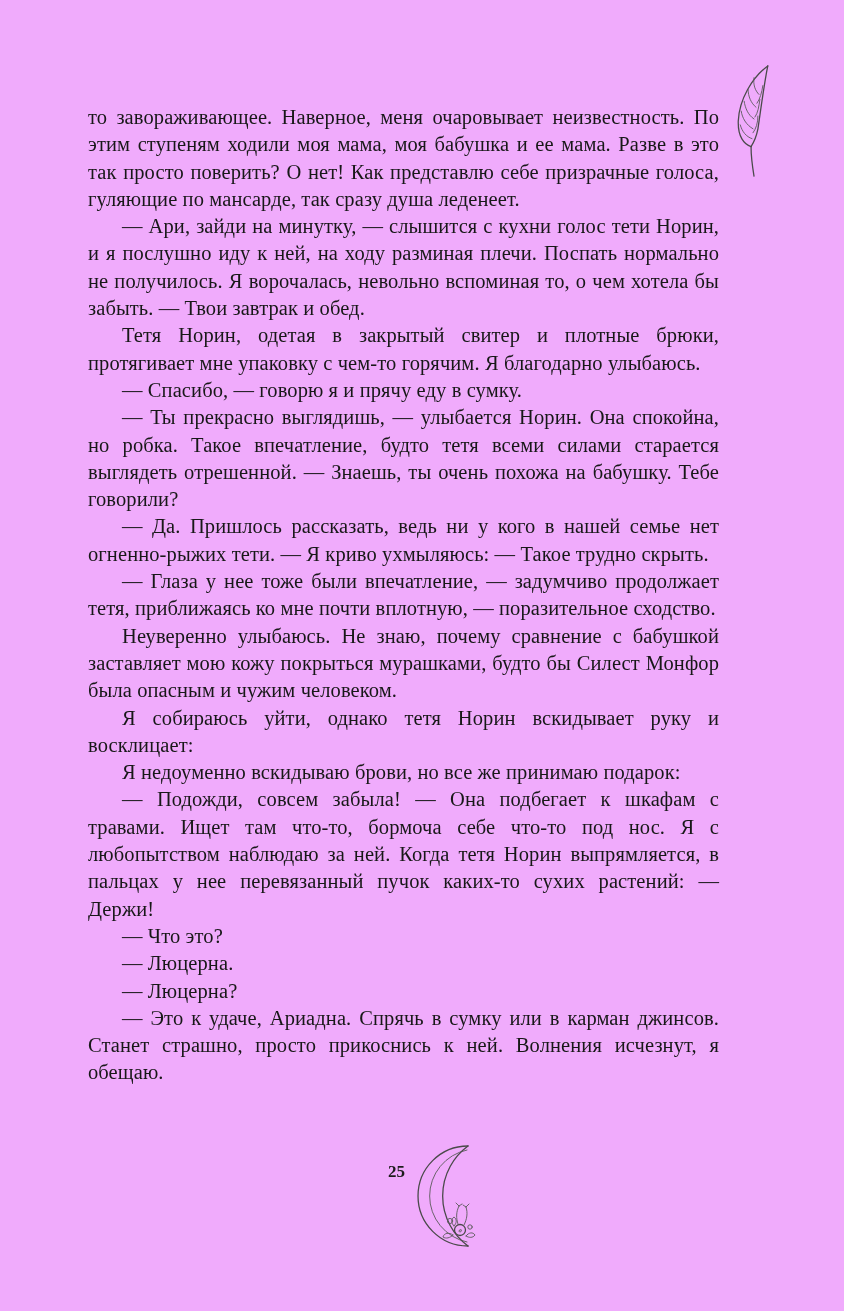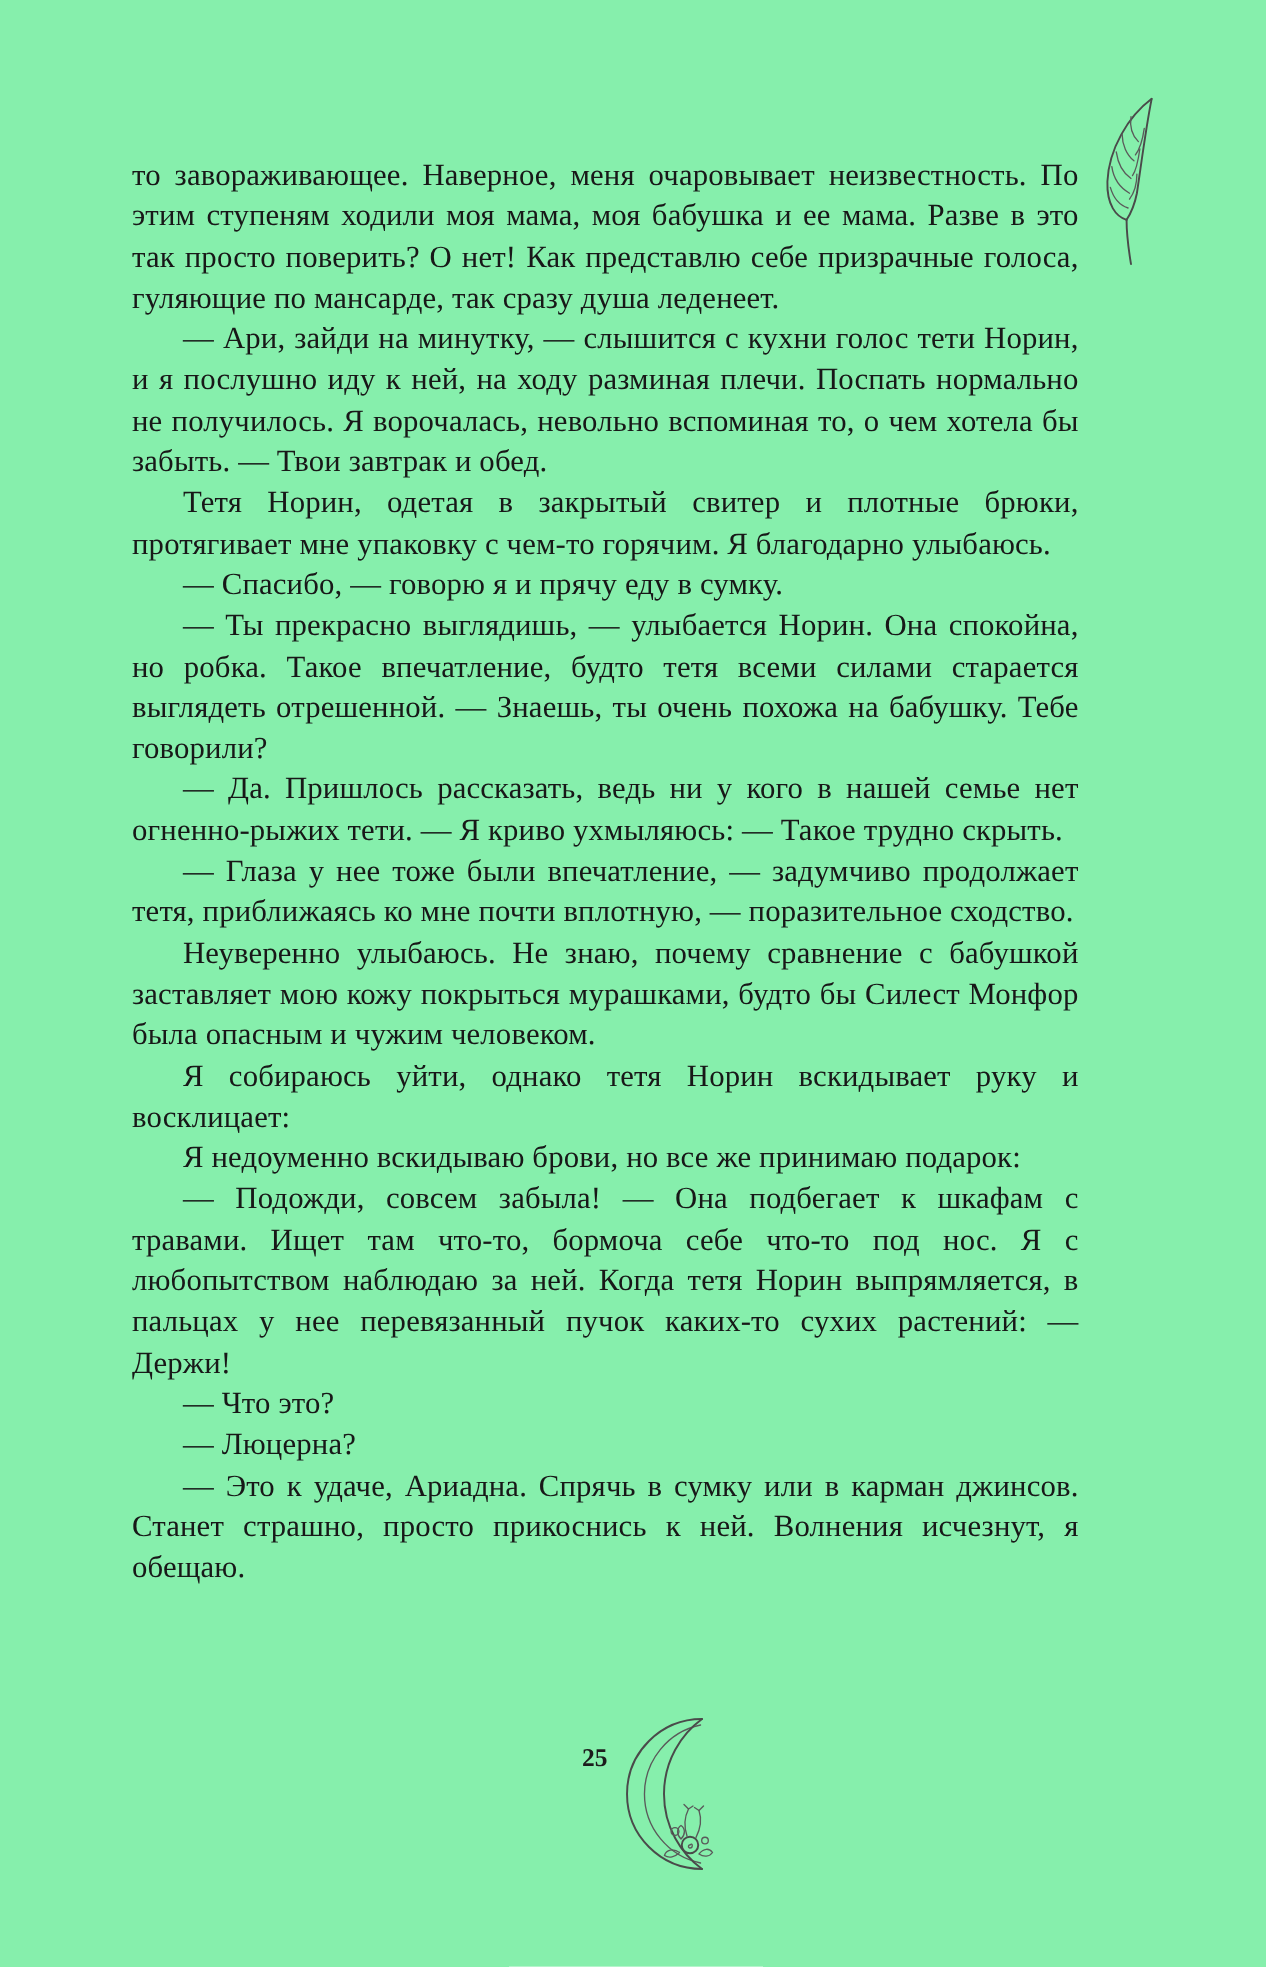--- a/index.html
+++ b/index.html
@@ -11,21 +11,21 @@
     width: 844px;
     height: 1311px;
     position: relative;
     font-family: "Liberation Serif", serif;
     color: #181818;
     overflow: hidden;
   }
   .page {
     position: absolute;
     inset: 0;
-    background: #86efac;
+    background: #f0abfc;
   }
   .text-block {
     position: absolute;
     left: 88px;
     top: 104px;
     width: 631px;
     font-size: 20.5px;
     line-height: 27.3px;
     text-align: justify;
     hyphens: auto;
@@ -100,20 +100,21 @@
     <p>Тетя Норин, одетая в закрытый свитер и плотные брюки, протягивает мне упаковку с чем-то горячим. Я благодарно улыбаюсь.</p>
     <p>— Спасибо, — говорю я и прячу еду в сумку.</p>
     <p>— Ты прекрасно выглядишь, — улыбается Норин. Она спокойна, но робка. Такое впечатление, будто тетя всеми силами старается выглядеть отрешенной. — Знаешь, ты очень похожа на бабушку. Тебе говорили?</p>
     <p>— Да. Пришлось рассказать, ведь ни у кого в нашей семье нет огненно-рыжих тети. — Я криво ухмыляюсь: — Такое трудно скрыть.</p>
     <p>— Глаза у нее тоже были впечатление, — задумчиво продолжает тетя, приближаясь ко мне почти вплотную, — поразительное сходство.</p>
     <p>Неуверенно улыбаюсь. Не знаю, почему сравнение с бабушкой заставляет мою кожу покрыться мурашками, будто бы Силест Монфор была опасным и чужим человеком.</p>
     <p>Я собираюсь уйти, однако тетя Норин вскидывает руку и восклицает:</p>
     <p>Я недоуменно вскидываю брови, но все же принимаю подарок:</p>
     <p>— Подожди, совсем забыла! — Она подбегает к шкафам с травами. Ищет там что-то, бормоча себе что-то под нос. Я с любопытством наблюдаю за ней. Когда тетя Норин выпрямляется, в пальцах у нее перевязанный пучок каких-то сухих растений: — Держи!</p>
     <p>— Что это?</p>
+    <p>— Люцерна.</p>
     <p>— Люцерна?</p>
     <p>— Это к удаче, Ариадна. Спрячь в сумку или в карман джинсов. Станет страшно, просто прикоснись к ней. Волнения исчезнут, я обещаю.</p>
   </div>
 
   <span class="page-number">25</span>
 
   <svg class="moon-ornament" viewBox="0 0 94 110" aria-hidden="true">
 
     <path class="ink" d="M64,6 A50,50 0 0 0 64,106"></path>
 

